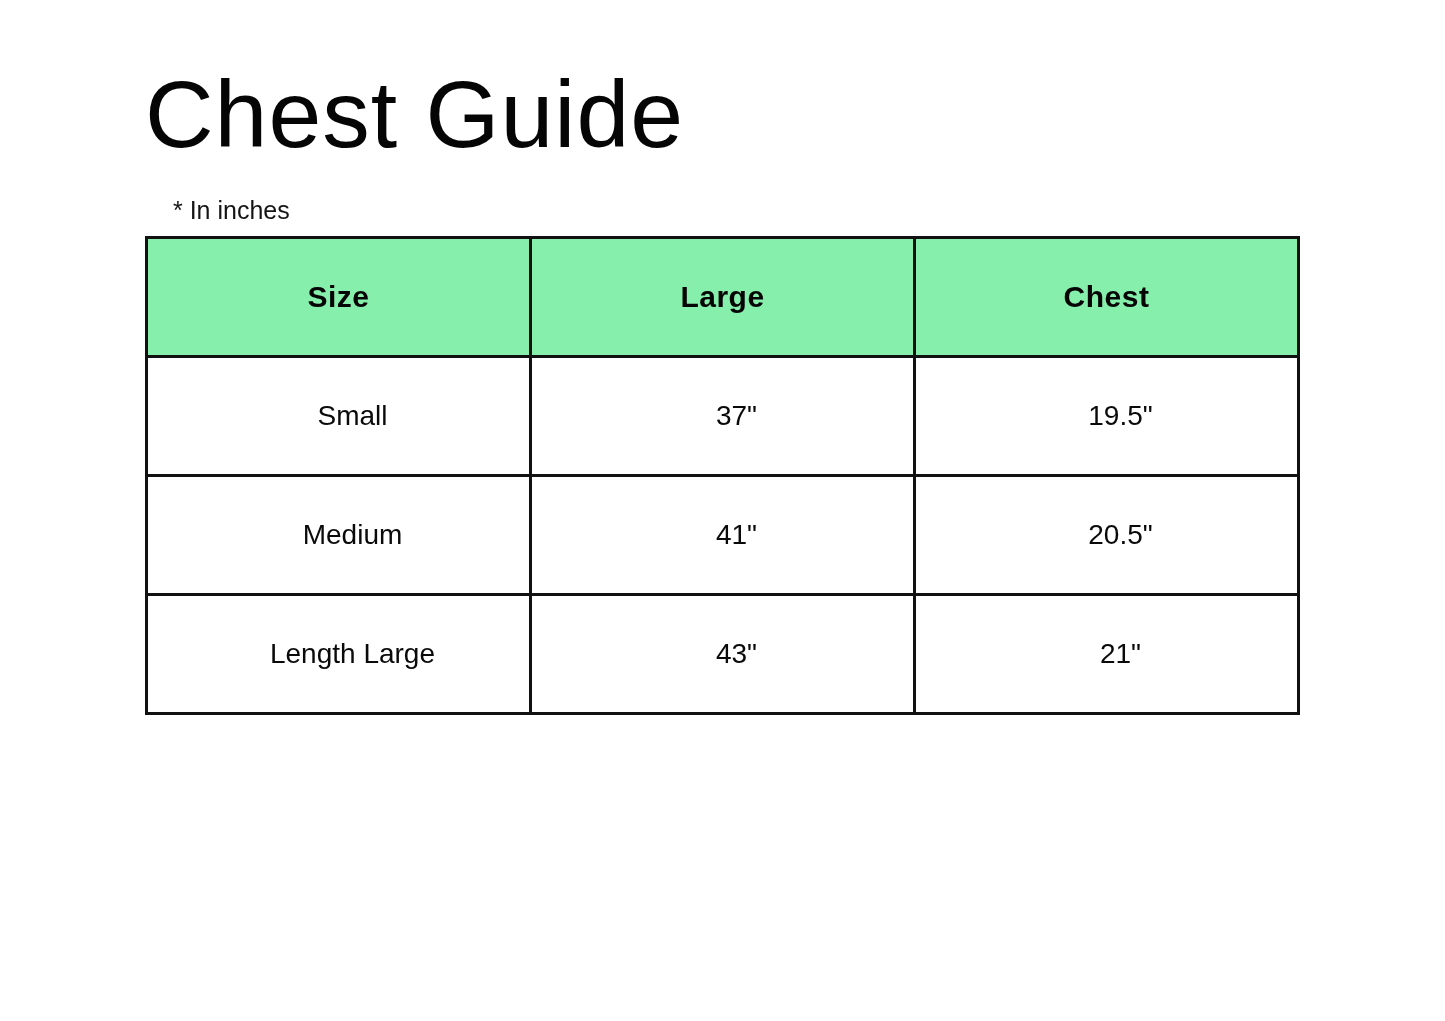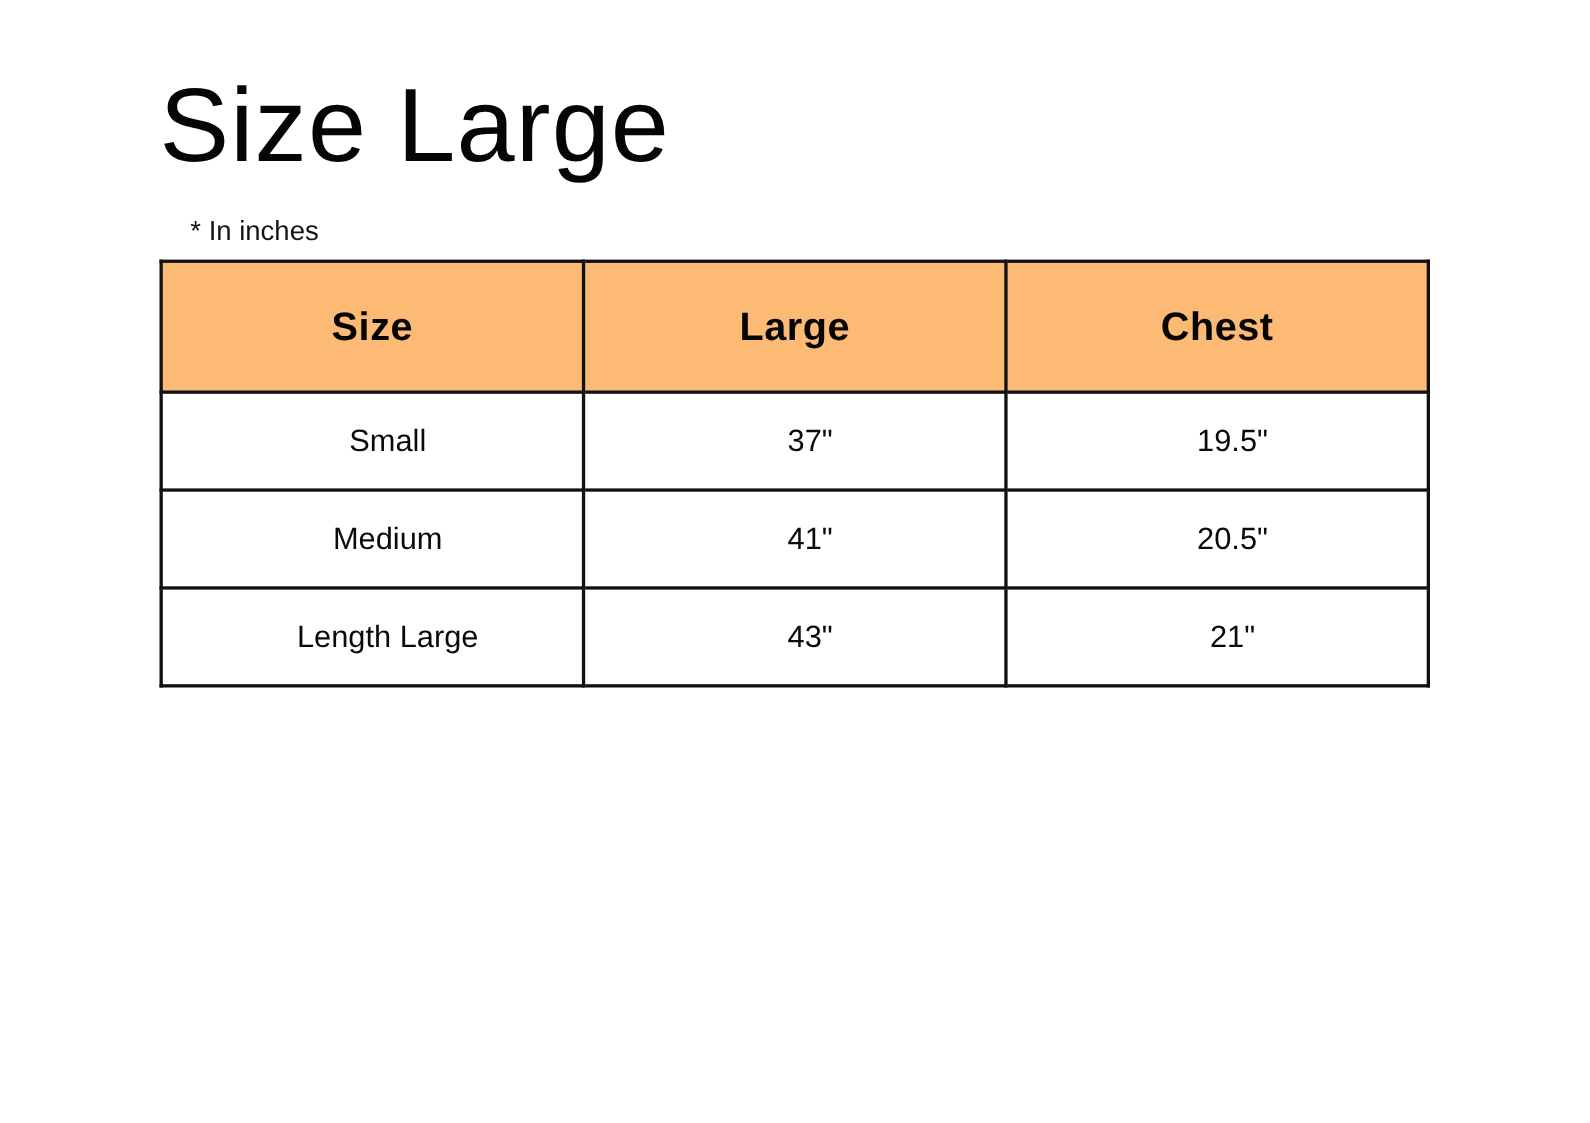--- a/index.html
+++ b/index.html
@@ -52,43 +52,43 @@
 
   table.size-chart th,
   table.size-chart td {
     border: 3px solid #111111;
     text-align: center;
     vertical-align: middle;
     width: 33.333%;
   }
 
   table.size-chart th {
-    background: #fdba74;
+    background: #86efac;
     height: 119px;
-    font-size: 36px;
+    font-size: 30px;
     font-weight: 700;
     letter-spacing: 0.5px;
     color: #050505;
   }
 
   table.size-chart td {
     background: #ffffff;
-    height: 89px;
+    height: 119px;
     font-size: 28px;
     font-weight: 400;
     color: #0a0a0a;
     padding-left: 28px;
   }
 </style>
 </head>
 <body>
 
 <div class="page">
 
-  <h1 class="title">Size Large</h1>
+  <h1 class="title">Chest Guide</h1>
 
   <div class="note">* In inches</div>
 
   <table class="size-chart">
     <thead>
       <tr>
         <th>Size</th>
         <th>Large</th>
         <th>Chest</th>
       </tr>

